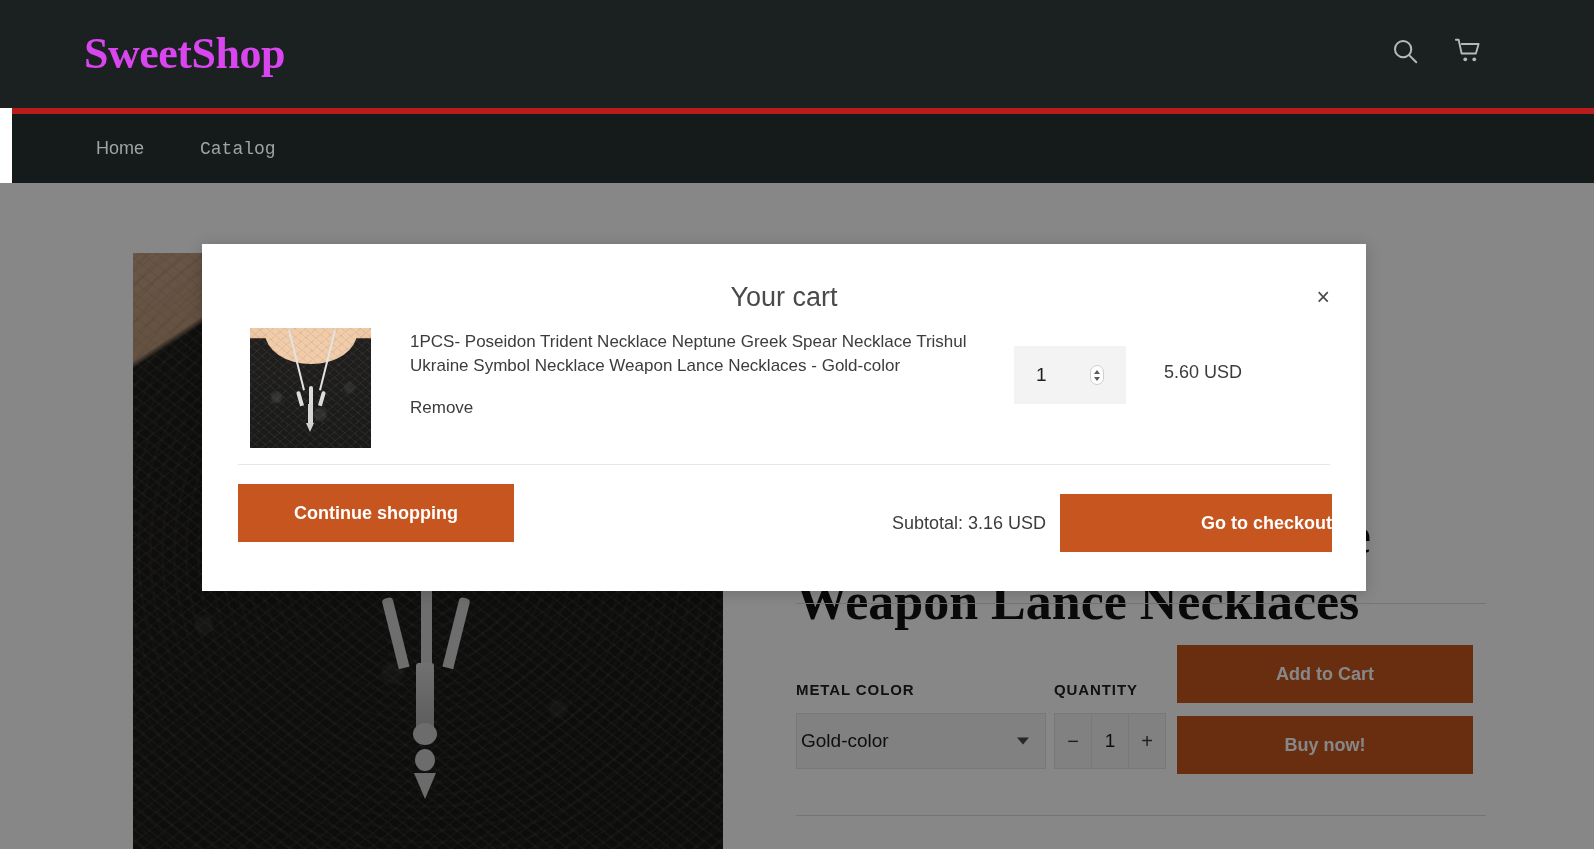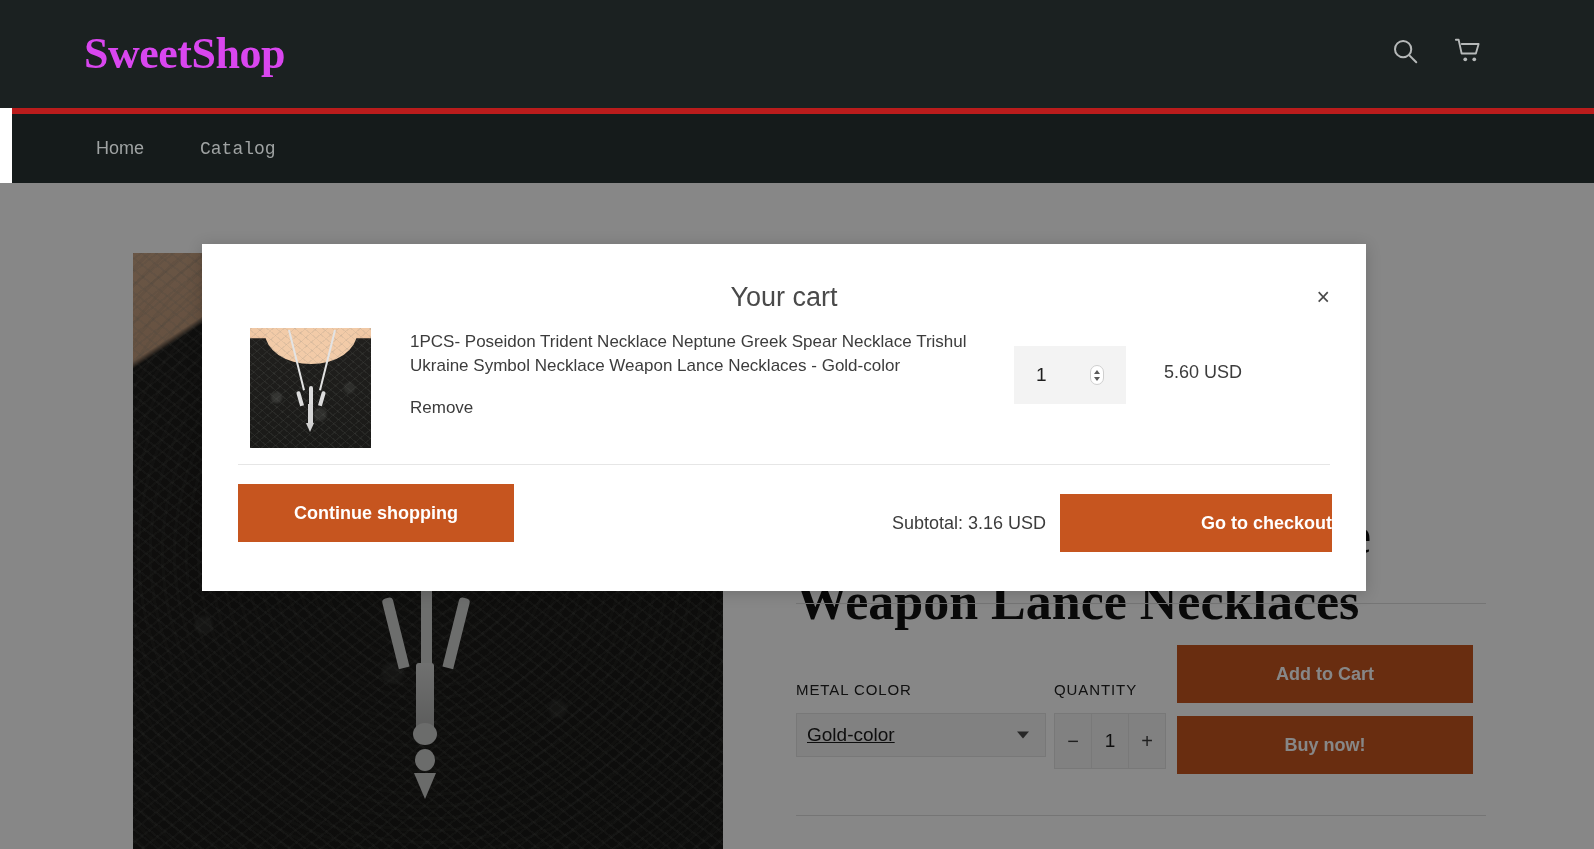--- a/index.html
+++ b/index.html
@@ -114,30 +114,30 @@
   .product-title {
     position: absolute; left: 0; top: 120px; width: 690px;
     font-family: "Liberation Serif", serif;
     font-size: 52px; line-height: 1.28; font-weight: 700; color: #111111;
   }
   .hr-1 { position: absolute; left: 0; top: 420px; width: 690px; height: 1px; background: #ddd; }
   .hr-2 { position: absolute; left: 0; top: 632px; width: 690px; height: 1px; background: #ddd; }
 
   .option-label {
     position: absolute; font-size: 15px; letter-spacing: 0.9px;
-    font-weight: 400; color: #202020; text-transform: uppercase; text-align: center;
+    font-weight: 700; color: #202020; text-transform: uppercase; text-align: center;
   }
   .label-metal { left: 0px; top: 498px; }
   .label-qty   { left: 258px; top: 498px; }
 
   .select-box {
-    position: absolute; left: 0px; top: 530px; width: 250px; height: 44px;
+    position: absolute; left: 0px; top: 530px; width: 250px; height: 56px;
     background: #f3f3f3; border: 1px solid #e2e2e2;
-    display: flex; align-items: center; padding: 0 10px;
-    font-size: 19px; color: #1b1b1b; cursor: pointer; text-decoration: underline;
+    display: flex; align-items: center; padding: 0 4px;
+    font-size: 19px; color: #1b1b1b; cursor: pointer;
   }
   .select-caret {
     position: absolute; right: 16px; top: 50%; transform: translateY(-50%);
     width: 0; height: 0;
     border-left: 6px solid transparent; border-right: 6px solid transparent;
     border-top: 7px solid #4a4a4a;
   }
   .qty-stepper {
     position: absolute; left: 258px; top: 530px; height: 56px;
     display: flex; align-items: stretch; border: 1px solid #e2e2e2; background: #f3f3f3;

